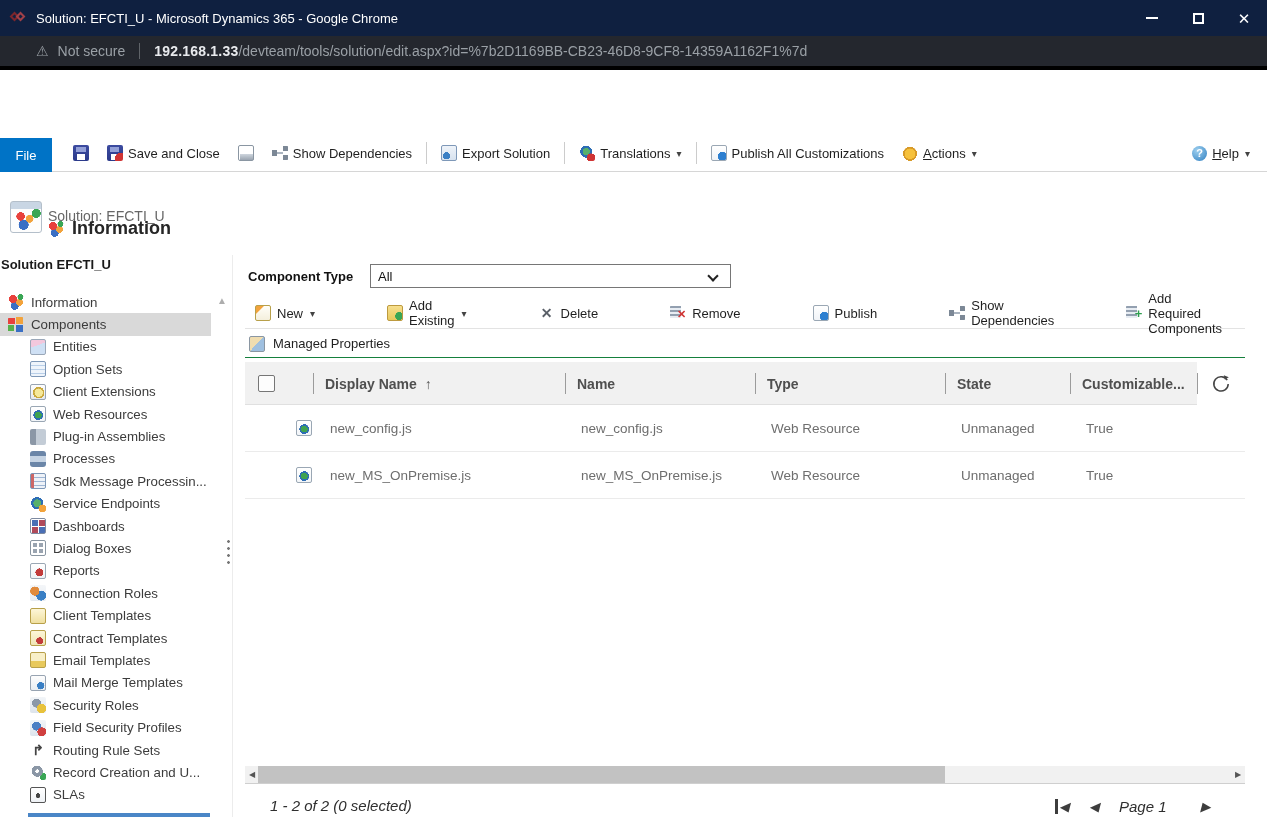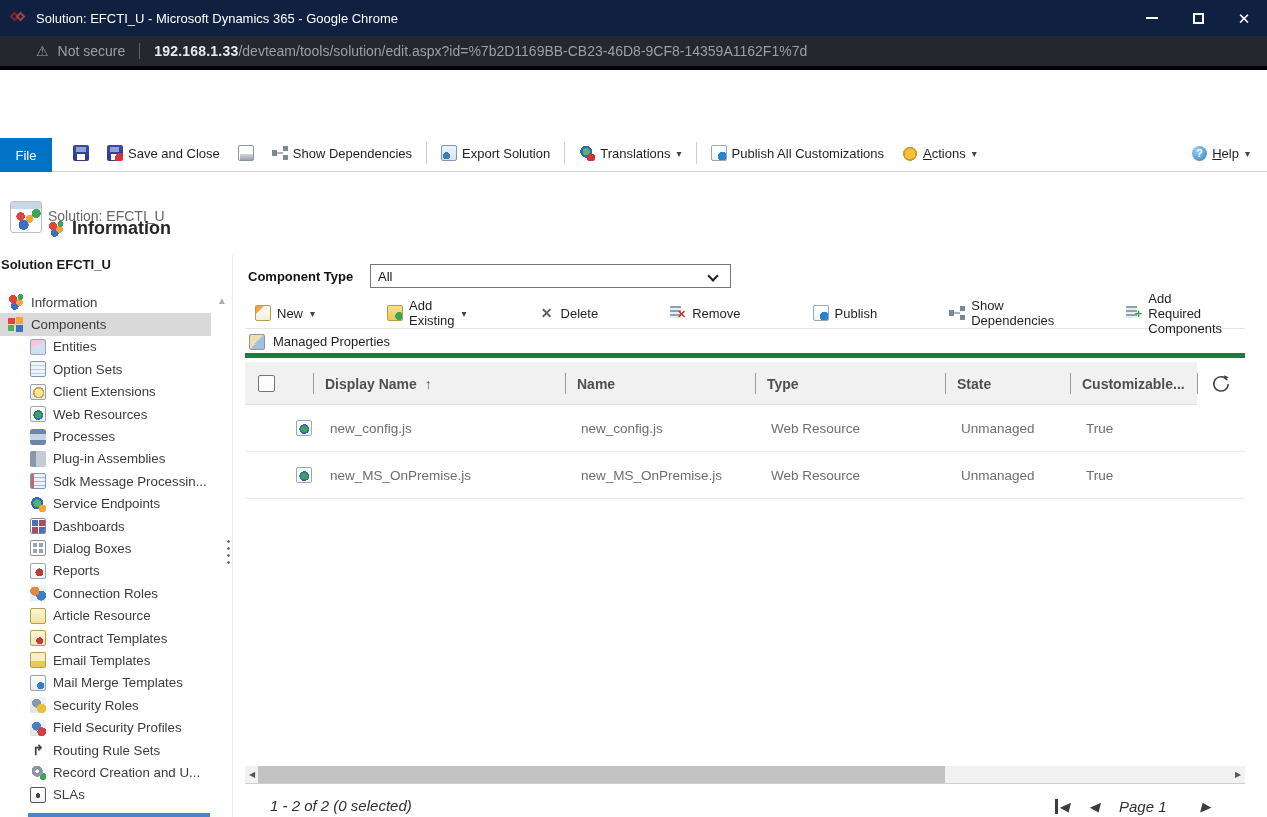--- a/index.html
+++ b/index.html
@@ -189,21 +189,21 @@
     background:#fff; font-size:13px; color:#111; display:flex; align-items:center; padding-left:7px; cursor:default; }
   .ct-chevron { position:absolute; right:13px; top:7px; width:8px; height:8px;
     border-right:2px solid #222; border-bottom:2px solid #222; transform:rotate(45deg); }
 
   .toolbar2 { position:absolute; left:0; top:43px; width:100%; height:31px; display:flex; align-items:center;
     border-bottom:1px solid #e3e3e3;gap:20px; }
   .t2btn { display:flex; align-items:center; gap:6px; padding:0 10px; font-size:13px; color:#1f1f1f; cursor:default; }
   .t2sep { width:1px; height:19px; background:#d0d0d0; margin:0 6px; }
 
   .managed-row { position:absolute; left:0; top:75px; width:100%; height:28px; display:flex; align-items:center;
-    gap:8px; padding-left:4px; border-bottom:5px solid #15803d; font-size:13px; color:#1f1f1f; }
+    gap:8px; padding-left:4px; border-bottom:1px solid #15803d; font-size:13px; color:#1f1f1f; }
 
   .grid { position:absolute; left:0; top:107px; width:100%; }
   .grid-header { display:grid; grid-template-columns:68px 252px 190px 190px 125px 127px 48px; height:43px;
     background:#f1f1f1; align-items:center; font-size:14px; font-weight:bold; color:#4f4f4f;
     border-bottom:1px solid #e0e0e0; }
   .gh-cell { position:relative; height:43px; display:flex; align-items:center; padding-left:12px; }
   .gh-cell.divider::before { content:""; position:absolute; left:0; top:11px; width:1px; height:21px; background:#9b9b9b; }
   .gh-check { padding-left:13px; }
   .checkbox { width:17px; height:17px; border:1px solid #767676; border-radius:2px; background:#fdfdfd; }
   .sort-arrow { font-weight:normal; margin-left:8px; color:#555; }
@@ -341,28 +341,28 @@
         </div>
         <div class="sb-item lvl1">
           <span class="ic ic-client-extensions"></span>
           <span>Client Extensions</span>
         </div>
         <div class="sb-item lvl1">
           <span class="ic ic-web-resources"></span>
           <span>Web Resources</span>
         </div>
         <div class="sb-item lvl1">
+          <span class="ic ic-plugin-assemblies"></span>
+          <span>Plug-in Assemblies</span>
+        </div>
+        <div class="sb-item lvl1">
           <span class="ic ic-processes"></span>
           <span>Processes</span>
         </div>
         <div class="sb-item lvl1">
-          <span class="ic ic-plugin-assemblies"></span>
-          <span>Plug-in Assemblies</span>
-        </div>
-        <div class="sb-item lvl1">
           <span class="ic ic-sdk-message"></span>
           <span>Sdk Message Processin...</span>
         </div>
         <div class="sb-item lvl1">
           <span class="ic ic-service-endpoints"></span>
           <span>Service Endpoints</span>
         </div>
         <div class="sb-item lvl1">
           <span class="ic ic-dashboards"></span>
           <span>Dashboards</span>
@@ -374,21 +374,21 @@
         <div class="sb-item lvl1">
           <span class="ic ic-reports"></span>
           <span>Reports</span>
         </div>
         <div class="sb-item lvl1">
           <span class="ic ic-connection-roles"></span>
           <span>Connection Roles</span>
         </div>
         <div class="sb-item lvl1">
           <span class="ic ic-article-templates"></span>
-          <span>Article Resource</span>
+          <span>Client Templates</span>
         </div>
         <div class="sb-item lvl1">
           <span class="ic ic-contract-templates"></span>
           <span>Contract Templates</span>
         </div>
         <div class="sb-item lvl1">
           <span class="ic ic-email-templates"></span>
           <span>Email Templates</span>
         </div>
         <div class="sb-item lvl1">

